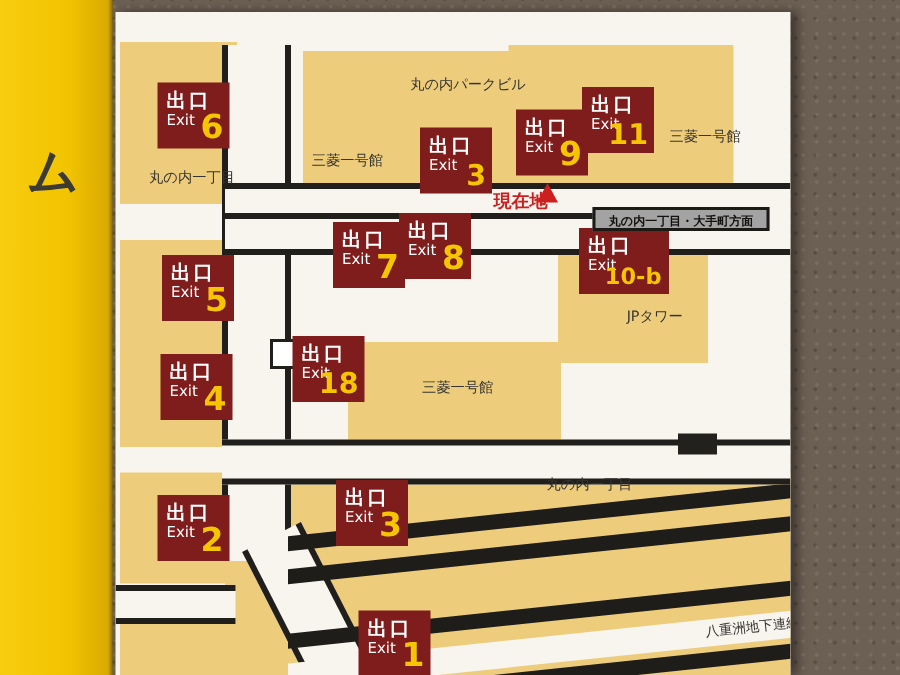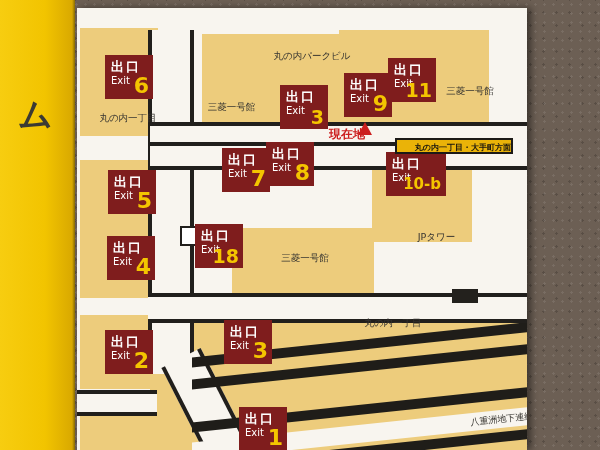--- a/index.html
+++ b/index.html
@@ -32,22 +32,22 @@
   .exit .jp{position:absolute;top:3px;left:6px;font-size:13px;font-weight:700;color:#fff;letter-spacing:2px;}
   .exit .en{position:absolute;top:20px;left:6px;font-size:10px;color:#fff;}
   .exit .num{position:absolute;right:4px;bottom:2px;color:#f4c500;font-weight:700;font-size:22px;line-height:1;}
   .exit.n2 .num{font-size:19px;}
   .exit.wide{width:60px;}
   .exit.wide .num{font-size:15px;right:5px;bottom:4px;}
   
   .cl-tri{position:absolute;width:0;height:0;border-left:7px solid transparent;border-right:7px solid transparent;
     border-bottom:13px solid #cc1f1f;z-index:5;}
   .cl-lbl{position:absolute;font-size:12px;font-weight:700;color:#cc1f1f;z-index:5;white-space:nowrap;}
-  .dir-sign{position:absolute;left:318px;top:130px;width:118px;height:16px;background:#eab308;border:2px solid #1c1a17;
-    font-size:8px;line-height:15px;text-align:right;font-weight:600;color:#141210;z-index:5;white-space:nowrap;box-sizing:border-box;}
+  .dir-sign{position:absolute;left:318px;top:130px;width:118px;height:16px;background:#a3a3a3;border:2px solid #1c1a17;
+    font-size:8px;line-height:15px;text-align:center;font-weight:600;color:#141210;z-index:5;white-space:nowrap;box-sizing:border-box;}
 </style>
 </head>
 <body>
 
 <div class="scene">
 
   <div class="yellow-band">
     <div class="band-char">ム</div>
   </div>
 
@@ -80,21 +80,21 @@
       <div class="track-road" style="top:100px;">
         <span>八重洲地下連絡通路</span>
       </div>
       <div class="track" style="top:122px;"></div>
     </div>
 
     <div class="lbl" style="left:112px;top:93px;width:85px;">三菱一号館</div>
     <div class="lbl" style="left:160px;top:42px;width:150px;">丸の内パークビル</div>
     <div class="lbl" style="left:16px;top:104px;width:70px;">丸の内一丁目</div>
     <div class="lbl" style="left:368px;top:77px;width:50px;">三菱一号館</div>
-    <div class="lbl" style="left:332px;top:197px;width:55px;margin-top:26px;">JPタワー</div>
+    <div class="lbl" style="left:332px;top:197px;width:55px;">JPタワー</div>
     <div class="lbl" style="left:203px;top:244px;width:50px;">三菱一号館</div>
     <div class="lbl" style="left:276px;top:309px;width:80px;">丸の内一丁目</div>
 
     <div class="cl-tri" style="left:281px;top:114px;"></div>
     <div class="cl-lbl" style="left:252px;top:118px;">現在地</div>
     <div class="dir-sign">丸の内一丁目・大手町方面</div>
 
     <div class="exit" style="left:28px;top:47px;">
       <span class="jp">出口</span>
       <span class="en">Exit</span>

